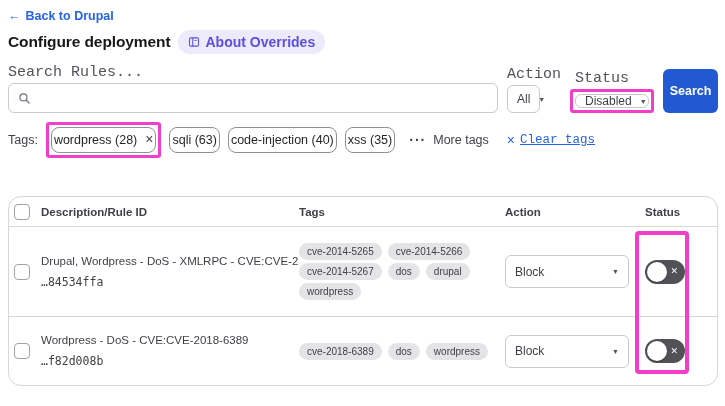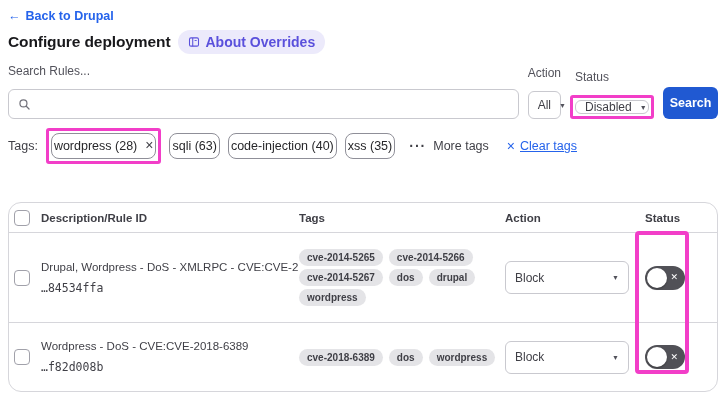--- a/index.html
+++ b/index.html
@@ -15,66 +15,66 @@
   .back-link { display:inline-flex; align-items:center; gap:5px; color:var(--link_blue);
     font-size:12.5px; font-weight:600; text-decoration:none; cursor:pointer; margin-bottom:7px; }
   .title-row { display:flex; align-items:center; gap:8px; margin-bottom:10px; }
   .title-row h1 { font-size:15.5px; font-weight:700; color:#18181b; letter-spacing:-0.1px; }
   .badge { display:inline-flex; align-items:center; gap:5px; background:var(--badge_bg);
     color:var(--badge_text); font-size:14px; font-weight:600; padding:4px 10px; border-radius:12px; cursor:pointer; }
   .badge svg { display:block; }
 
   
   .filter-row { display:flex; align-items:flex-end; gap:9px; }
-  .f-label { display:block; font-size:12px; color:#52525b; margin-bottom:11px; }
+  .f-label { display:block; font-size:15px; color:#52525b; margin-bottom:2px;font-family:Liberation Mono, monospace; }
   .search-col { flex:1; }
   .search-box { display:flex; align-items:center; gap:7px; height:30px; border:1px solid var(--border);
     border-radius:6px; background:#fff; padding:0 9px; }
   .search-box input { border:none; outline:none; flex:1; font-size:12px; font-family:inherit; background:transparent; }
   .select { display:inline-flex; align-items:center; justify-content:space-between; gap:8px;
     background:#fff; border:1px solid var(--border); border-radius:6px; height:28px;
     font-size:12px; color:#3f3f46; font-family:inherit; padding:0 9px; cursor:pointer; }
   .caret { font-size:7px; color:#52525b; line-height:1; }
   .hl-box { border:3px solid var(--highlight); border-radius:3px; padding:2px; display:inline-flex; }
   .status-select { width:74px; height:14px; }
   .action-select-top { width:33px; }
-  .search-btn { width:55px; height:32px; background:var(--button_blue); color:#fff; border:none;
+  .search-btn { width:55px; height:44px; background:var(--button_blue); color:#fff; border:none;
     border-radius:6px; font-size:12.5px; font-weight:600; font-family:inherit; cursor:pointer; }
 
   
   .tags-row { display:flex; align-items:center; gap:8px; margin-top:8px; height:38px; }
   .tags-label { font-size:12.5px; color:#3f3f46; }
   .tag-pill { display:inline-flex; align-items:center; gap:8px; background:#fff; border:1px solid #8f8f98;
     border-radius:8px; padding:5px 2px; font-size:12.5px; color:#27272a; font-family:inherit; cursor:pointer; white-space:nowrap; }
   .tag-pill .x { font-size:14px; line-height:0.8; color:#3f3f46; }
   .more-tags { display:inline-flex; align-items:center; gap:7px; border:none; background:transparent;
     font-size:12.5px; color:#3f3f46; font-family:inherit; cursor:pointer; margin-left:6px; }
   .more-tags .dots { font-weight:700; font-size:14px; letter-spacing:1px; }
   .clear-tags { display:inline-flex; align-items:center; gap:5px; border:none; background:transparent;
     font-size:12.5px; color:var(--link_blue); font-family:inherit; cursor:pointer; margin-left:10px; }
   .clear-tags .x { font-size:14px; text-decoration:none; }
-  .clear-tags .lbl { text-decoration:underline; }
+  .clear-tags .lbl { text-decoration:underline;font-family:Liberation Mono, monospace; }
 
   
   .table { margin-top:37px; border:1px solid var(--table_border); border-radius:13px; width:710px; }
   .thead, .trow { display:flex; align-items:center; }
   .thead { height:30px; border-bottom:1px solid var(--table_border); }
   .th { font-size:11.5px; font-weight:700; color:#3f3f46; }
   .trow.r1 { height:90px; border-bottom:1px solid var(--table_border); }
   .trow.r2 { height:68px; }
   .col-check { flex:0 0 32px; padding-left:5px; }
   .col-desc { flex:0 0 258px; overflow:hidden; }
   .col-tags { flex:0 0 200px; }
   .col-action { flex:0 0 140px; padding-left:6px; }
   .col-status { flex:1; padding-left:6px; }
   .checkbox { display:block; width:16px; height:16px; border:1.5px solid #a1a1aa; border-radius:4px; background:#fff; cursor:pointer; }
   .desc { font-size:11.5px; color:#3f3f46; white-space:nowrap; overflow:hidden; }
   .rule-id { font-family:"DejaVu Sans Mono", monospace; font-size:11.5px; color:#3f3f46; margin-top:8px; }
   .tagline { display:flex; gap:6px; margin:3px 0; flex-wrap:nowrap; }
-  .mini-pill { background:var(--pill_bg); color:#3f3f46; font-size:10px; padding:3px 8px; border-radius:9px; white-space:nowrap;font-weight:bold; }
+  .mini-pill { background:var(--pill_bg); color:#3f3f46; font-size:10px; padding:3px 8px; border-radius:9px; white-space:nowrap; }
   .block-select { width:124px; height:33px; }
   .toggle { display:flex; align-items:center; justify-content:space-between; width:40px; height:24px;
     background:var(--toggle_bg); border:none; border-radius:12px; padding:2px 7px 2px 2px; cursor:pointer; }
   .knob { width:20px; height:20px; border-radius:50%; background:#fff; box-shadow:0 1px 2px rgba(0,0,0,0.3); }
   .tx { color:#fff; font-size:9px; line-height:1; }
 
   
   .hl-overlay { position:absolute; left:635px; top:231px; width:54px; height:143px;
     border:4px solid var(--highlight); border-radius:4px; pointer-events:none; }
 </style>

